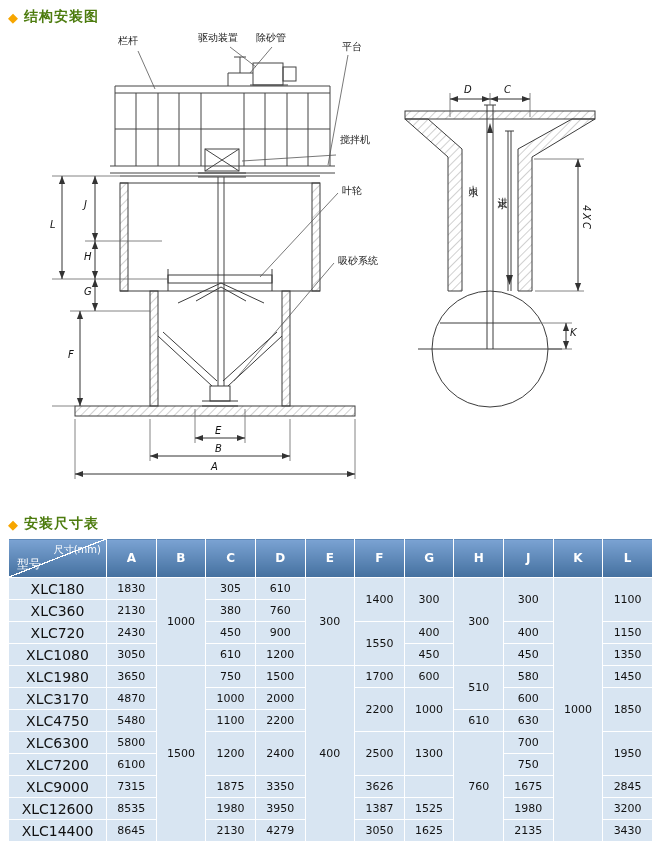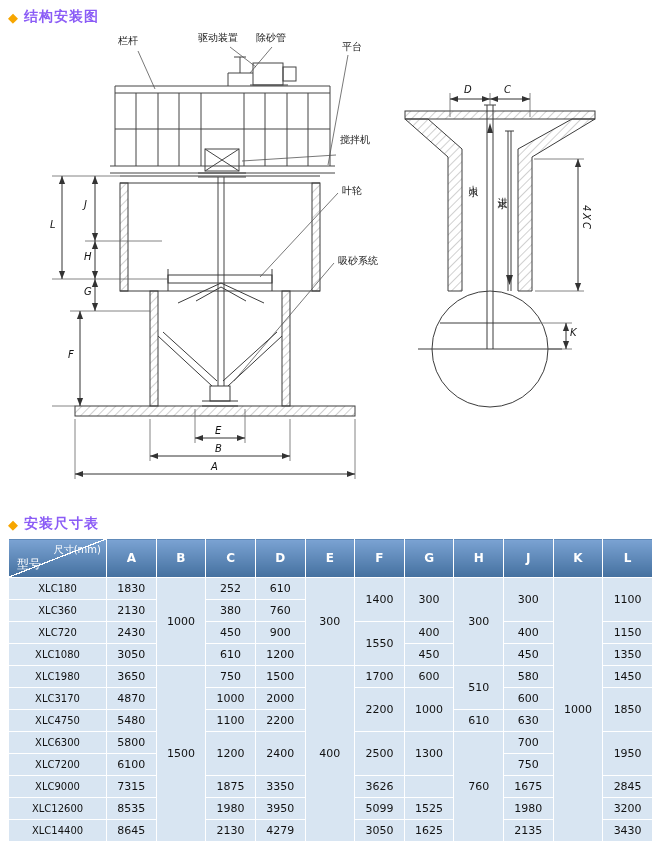--- a/index.html
+++ b/index.html
@@ -3,39 +3,39 @@
 <meta charset="utf-8">
 <style>
   html,body { margin:0; padding:0; background:#fff; }
   body {
     width:660px; height:853px;
     font-family:"DejaVu Sans","Liberation Sans",sans-serif;
     color:#111; position:relative; overflow:hidden;
   }
   .sec-title { display:flex; align-items:center; gap:6px; padding:7px 0 2px 8px; height:20px; }
   .diamond { color:#f7a600; font-size:13px; line-height:1; }
-  .sec-text { font-size:14px; font-weight:bold; color:#8b5cf6; letter-spacing:1px; }
+  .sec-text { font-size:14px; font-weight:bold; color:#4d7c0f; letter-spacing:1px; }
 
   
   .drawing { position:relative; width:520px; height:478px; }
   .drawing svg { position:absolute; left:0; top:0; }
   .dlabel { position:absolute; font-size:10px; color:#222; line-height:1.1; white-space:nowrap; }
   .dletter { position:absolute; font-size:10px; font-style:italic; color:#111; }
   .vtext { writing-mode:vertical-rl; letter-spacing:2px; }
   .dim { stroke:#333; stroke-width:1; fill:none; marker-start:url(#arr); marker-end:url(#arr); }
   .ext { stroke:#666; stroke-width:0.8; fill:none; }
   .ldr { stroke:#555; stroke-width:0.8; fill:none; }
 
   
   .tblwrap { margin:2px 12px 0 8px; }
   table { border-collapse:collapse; width:645px; table-layout:fixed; }
   th, td { border:1px solid #fff; text-align:center; padding:0; font-size:11px; color:#111; }
   thead th { background:linear-gradient(#7ba3d3,#44709f); color:#fff; font-size:12px; font-weight:bold; height:38px; }
   tbody td { background:#d8e5f2; height:21px; }
-  td.model { font-size:10px; }
+  td.model { font-size:14px; }
   th.corner { position:relative; }
   th.corner::after {
     content:""; position:absolute; left:0; top:0; width:100%; height:100%;
     background:linear-gradient(to bottom right, transparent calc(50% - 0.6px), #fff calc(50% - 0.6px), #fff calc(50% + 0.6px), transparent calc(50% + 0.6px));
   }
   .c-top { position:absolute; right:5px; top:4px; font-size:10px; font-weight:normal; color:#fff; z-index:2; }
   .c-bottom { position:absolute; left:8px; bottom:4px; font-size:12px; font-weight:normal; color:#fff; z-index:2; }
 </style>
 </head>
 <body>
@@ -195,21 +195,21 @@
       <th>J</th>
       <th>K</th>
       <th>L</th>
     </tr>
   </thead>
   <tbody>
     <tr>
       <td class="model">XLC180</td>
       <td>1830</td>
       <td rowspan="4">1000</td>
-      <td>252</td>
+      <td>305</td>
       <td>610</td>
       <td rowspan="4">300</td>
       <td rowspan="2">1400</td>
       <td rowspan="2">300</td>
       <td rowspan="4">300</td>
       <td rowspan="2">300</td>
       <td rowspan="12">1000</td>
       <td rowspan="2">1100</td>
     </tr>
     <tr>
@@ -292,21 +292,21 @@
       <td>3626</td>
       <td></td>
       <td>1675</td>
       <td>2845</td>
     </tr>
     <tr>
       <td class="model">XLC12600</td>
       <td>8535</td>
       <td>1980</td>
       <td>3950</td>
-      <td>5099</td>
+      <td>1387</td>
       <td>1525</td>
       <td>1980</td>
       <td>3200</td>
     </tr>
     <tr>
       <td class="model">XLC14400</td>
       <td>8645</td>
       <td>2130</td>
       <td>4279</td>
       <td>3050</td>

